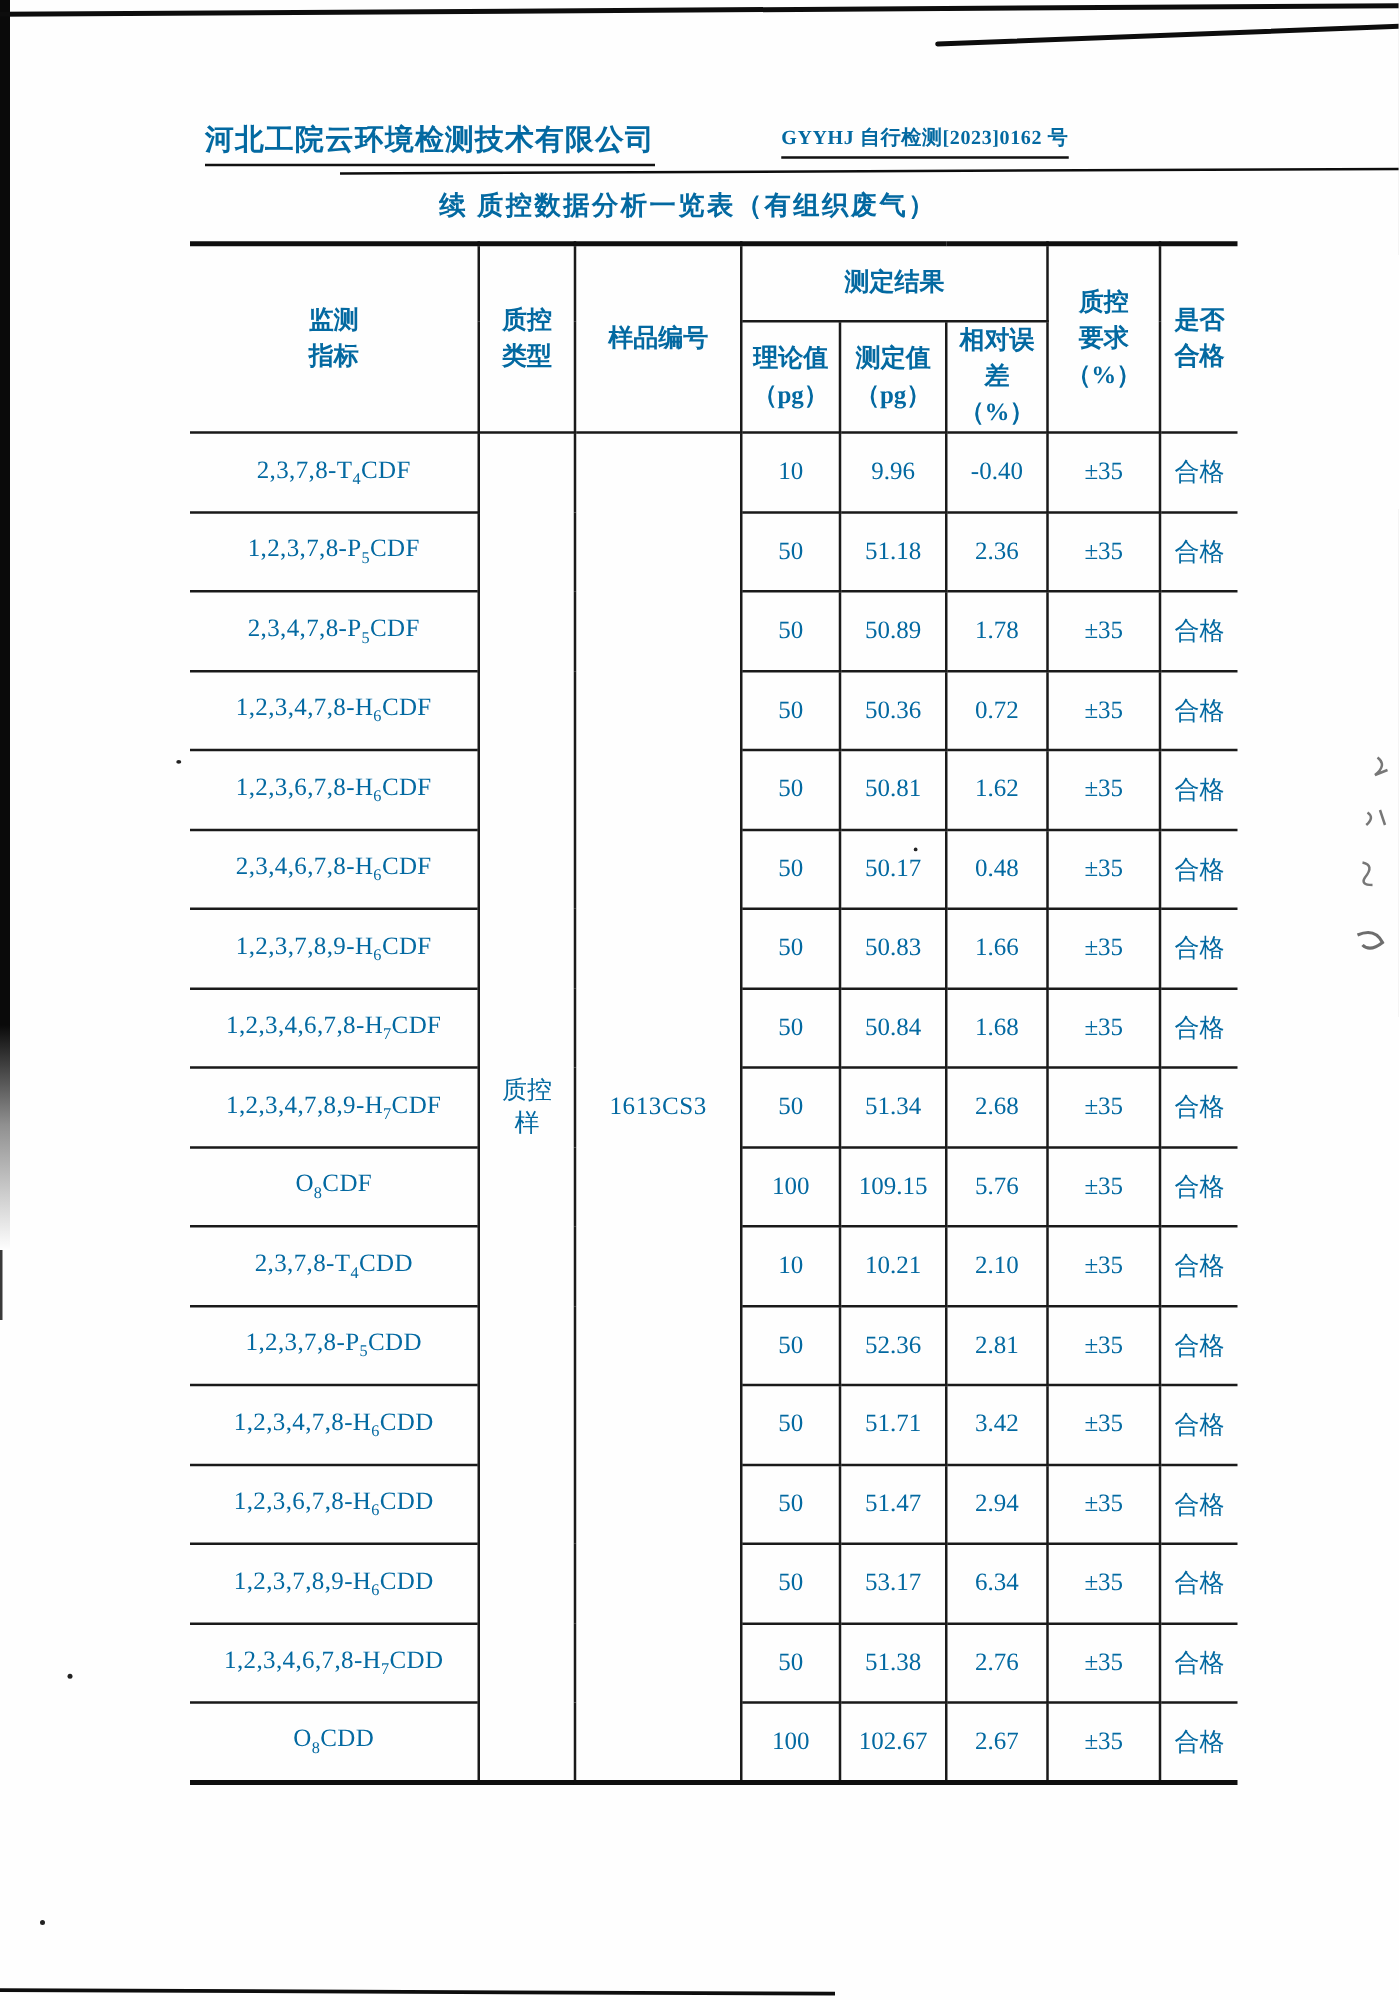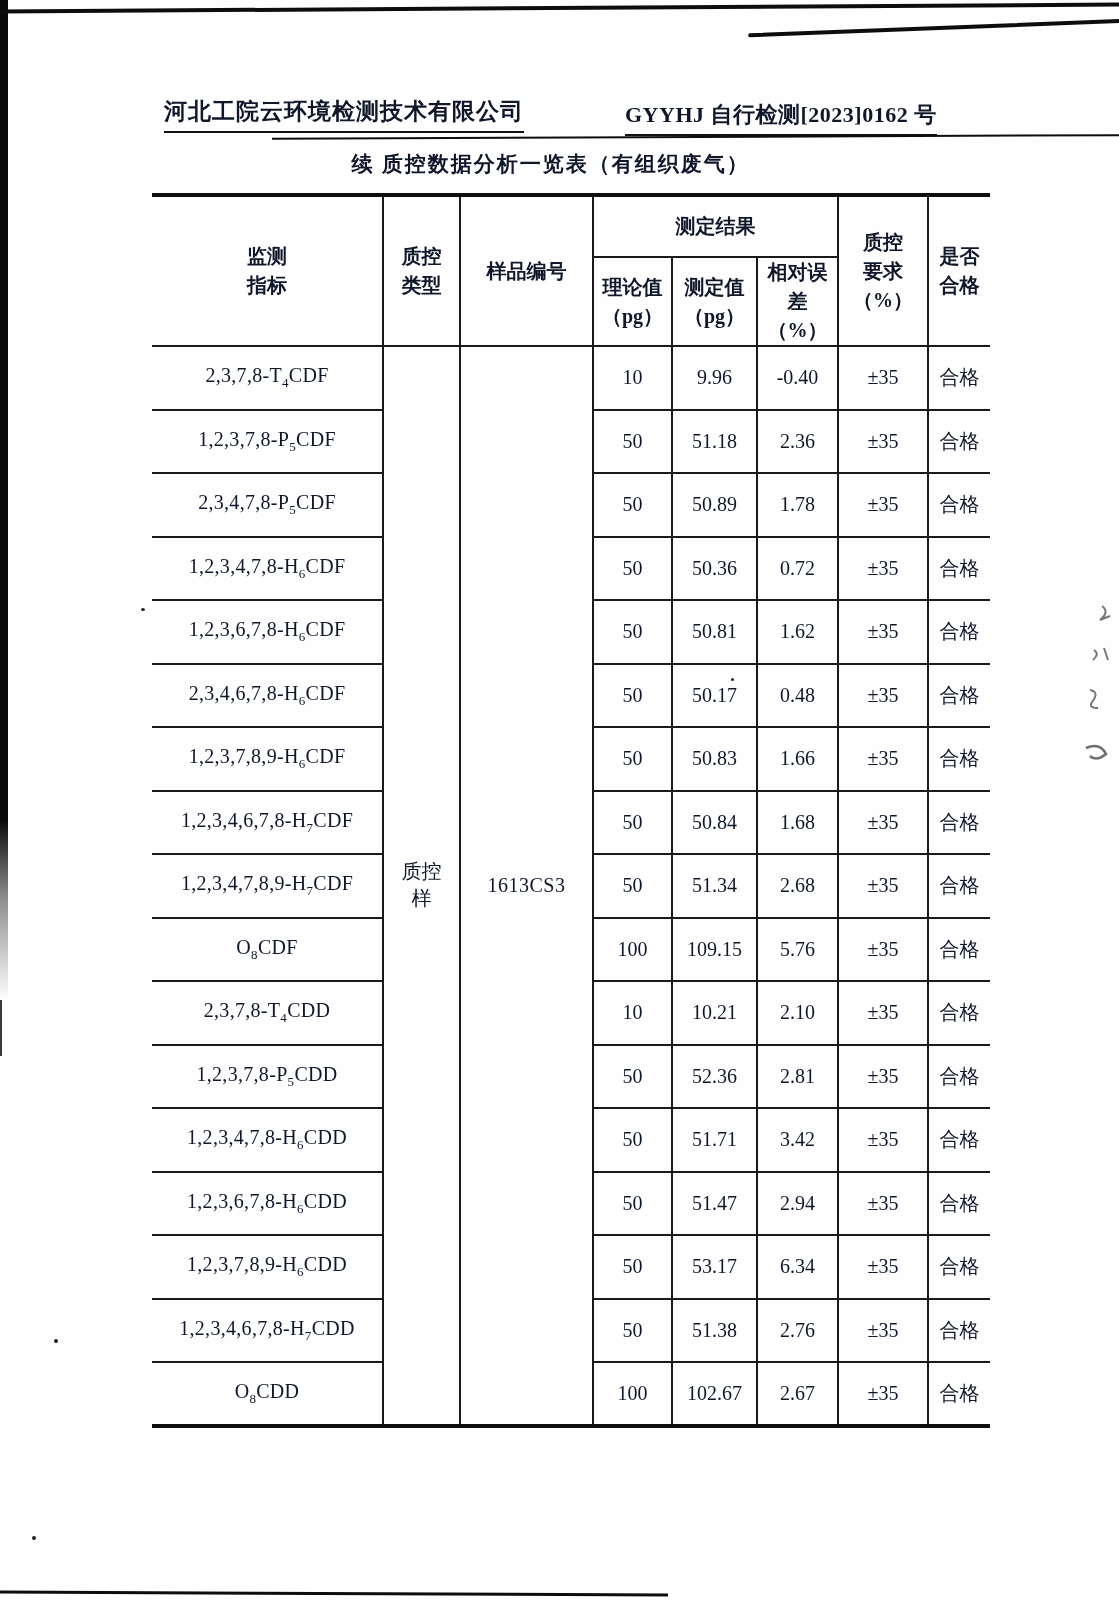--- a/index.html
+++ b/index.html
@@ -2,21 +2,21 @@
 <html><head>
 <meta charset="utf-8">
 <style>
   html,body{margin:0;padding:0;background:#e8e8e8;}
   .page{
     position:relative;
     width:1119px;height:1600px;
     background:#fefefe;
     overflow:hidden;
     font-family:"Liberation Serif","DejaVu Serif",serif;
-    color:#0f172a;
+    color:#0369a1;
   }
   
   .art{position:absolute;background:#0d0d0d;}
   .top-line-1{left:-8px;top:6px;width:1140px;height:4px;transform:rotate(-0.35deg);}
   .top-line-2{left:748px;top:26px;width:380px;height:4px;transform:rotate(-2.2deg);border-radius:2px;}
   .left-bar{
     left:6px;top:4px;width:8px;height:1000px;
     background:linear-gradient(#0a0a0a 0%,#0a0a0a 82%,rgba(10,10,10,.45) 90%,rgba(10,10,10,0) 100%);
   }
   .bottom-line{left:-4px;top:1592px;width:672px;height:3px;transform:rotate(0.25deg);}
@@ -24,21 +24,21 @@
   .dot{position:absolute;background:#222;border-radius:50%;}
   .bleed{position:absolute;left:1072px;top:598px;opacity:.75;}
   
   .company{
     position:absolute;left:164px;top:96px;
     font-size:23px;font-weight:600;letter-spacing:1px;
     border-bottom:2px solid #111;padding-bottom:4px;
   }
   .doc-number{
     position:absolute;left:625px;top:100px;
-    font-size:22px;font-weight:600;letter-spacing:.5px;
+    font-size:16px;font-weight:600;letter-spacing:.5px;
     border-bottom:2px solid #111;padding-bottom:4px;
   }
   .header-rule{left:272px;top:136px;width:848px;height:2px;transform:rotate(-0.25deg);}
   .doc-title{
     position:absolute;left:0;top:150px;width:1101px;
     text-align:center;font-size:21px;font-weight:600;letter-spacing:2px;
   }
   
   table.qc{
     position:absolute;left:152px;top:193px;width:838px;

